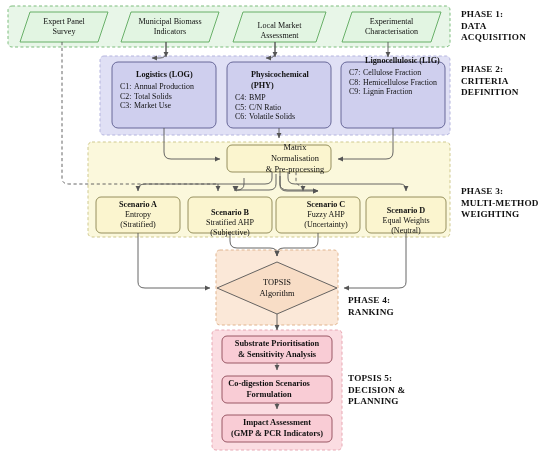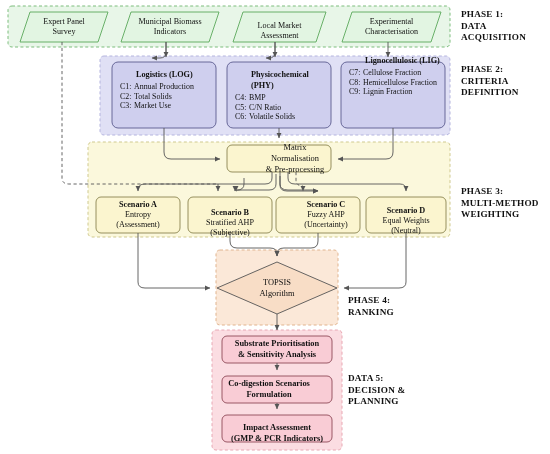--- a/index.html
+++ b/index.html
@@ -129,21 +129,21 @@
   <div class="phase-label" style="left:461px;top:186px;">
     <div>PHASE 3:</div>
     <div>MULTI-METHOD</div>
     <div>WEIGHTING</div>
   </div>
   <div class="phase-label" style="left:348px;top:295px;">
     <div>PHASE 4:</div>
     <div>RANKING</div>
   </div>
   <div class="phase-label" style="left:348px;top:373px;">
-    <div>DATA 5:</div>
+    <div>TOPSIS 5:</div>
     <div>DECISION &amp;</div>
     <div>PLANNING</div>
   </div>
 
   <div class="node src" style="left:20px;top:12px;width:88px;height:30px;">
     <div>Expert Panel</div>
     <div>Survey</div>
   </div>
   <div class="node src" style="left:121px;top:12px;width:98px;height:30px;">
     <div>Municipal Biomass</div>
@@ -180,21 +180,21 @@
   </div>
 
   <div class="node mnorm" style="left:227px;top:145px;width:104px;height:27px;padding-left:32px;">
     <div>Matrix Normalisation</div>
     <div>&amp; Pre-processing</div>
   </div>
 
   <div class="node scn" style="left:96px;top:197px;width:84px;height:36px;">
     <div class="hd">Scenario A</div>
     <div class="sb">Entropy</div>
-    <div class="sb">(Assessment)</div>
+    <div class="sb">(Stratified)</div>
   </div>
   <div class="node scn" style="left:188px;top:197px;width:84px;height:52px;">
     <div class="hd">Scenario B</div>
     <div class="sb">Stratified AHP</div>
     <div class="sb">(Subjective)</div>
   </div>
   <div class="node scn" style="left:276px;top:197px;width:100px;height:36px;">
     <div class="hd">Scenario C</div>
     <div class="sb">Fuzzy AHP</div>
     <div class="sb">(Uncertainty)</div>
@@ -211,18 +211,18 @@
   </div>
 
   <div class="node dec" style="left:222px;top:336px;width:110px;height:27px;">
     <div>Substrate Prioritisation</div>
     <div>&amp; Sensitivity Analysis</div>
   </div>
   <div class="node dec" style="left:222px;top:376px;width:94px;height:27px;">
     <div>Co-digestion Scenarios</div>
     <div>Formulation</div>
   </div>
-  <div class="node dec" style="left:222px;top:415px;width:110px;height:38px;">
+  <div class="node dec" style="left:222px;top:415px;width:110px;height:27px;">
     <div>Impact Assessment</div>
     <div>(GMP &amp; PCR Indicators)</div>
   </div>
 
 </div>
 
 </body></html>

